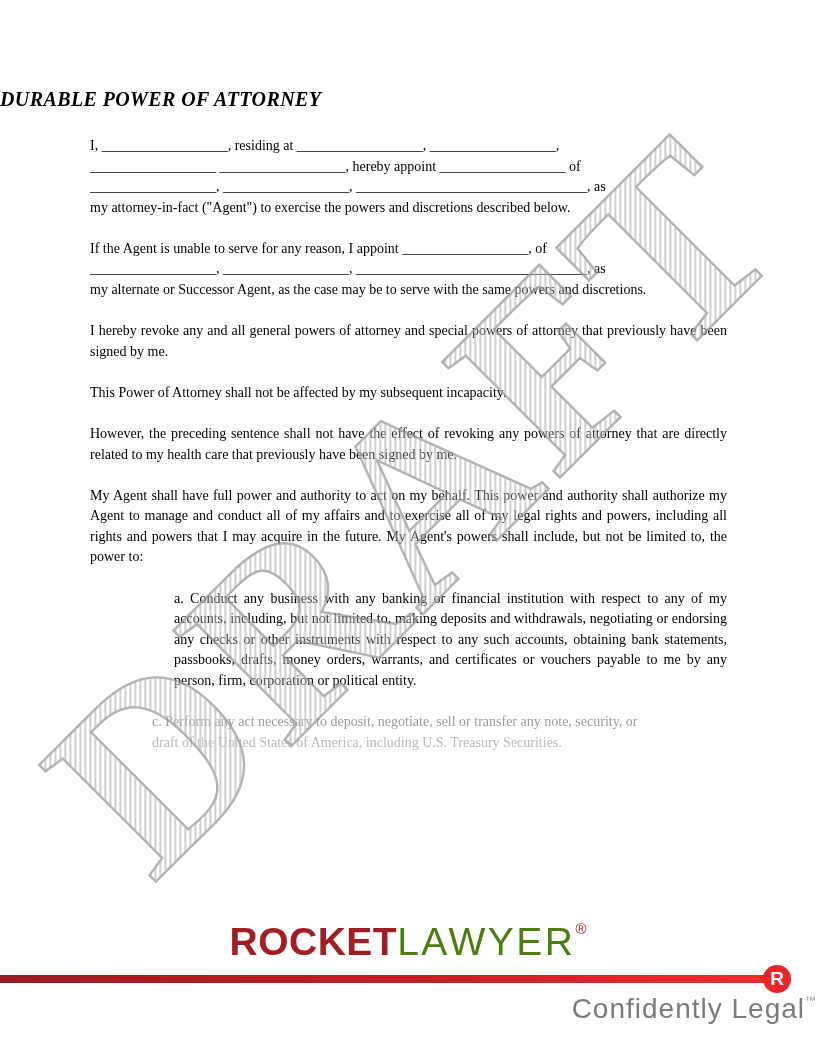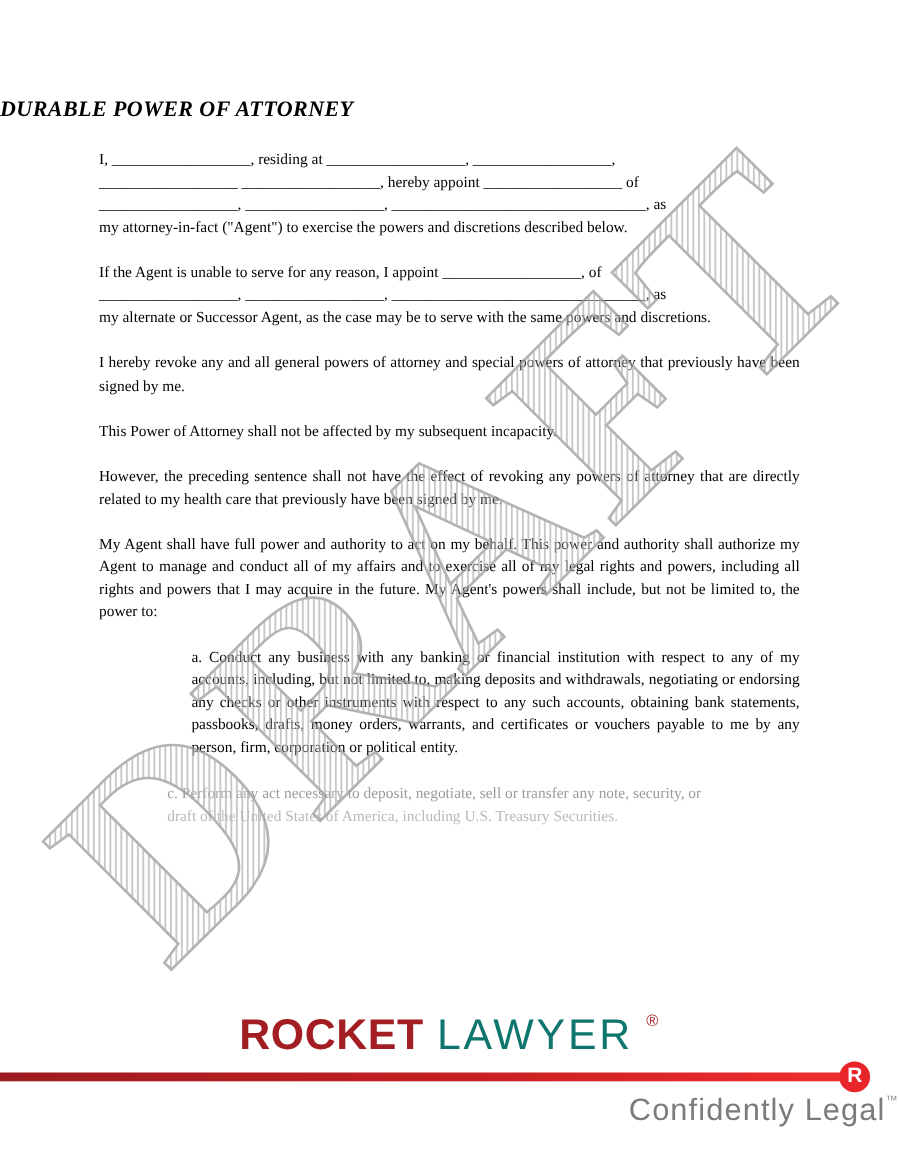--- a/index.html
+++ b/index.html
@@ -24,28 +24,28 @@
   .subclause { margin-left:84px; }
   .faded-line1 { margin-left:62px; color:#9b9b9b; white-space:pre; }
   .faded-line2 { margin-left:62px; color:#b9b9b9; white-space:pre; }
   .watermark-svg {
     position:absolute; top:0; left:0; width:816px; height:1056px;
     pointer-events:none;
   }
   .brand-row {
     position:absolute; top:919px; left:0; width:100%; height:44px;
     background:#ffffff; display:flex; align-items:flex-start; justify-content:center;
-    font-family:"Liberation Sans","DejaVu Sans",sans-serif; line-height:1;gap:12px;
+    font-family:"Liberation Sans","DejaVu Sans",sans-serif; line-height:1;
   }
   .brand-rocket {
     font-size:39px; font-weight:bold; letter-spacing:0.5px; color:#a31e23;
     padding-top:3px;
   }
   .brand-lawyer {
-    font-size:39px; font-weight:normal; letter-spacing:2.5px; color:#0f766e;
+    font-size:39px; font-weight:normal; letter-spacing:2.5px; color:#4d7c0f;
     padding-top:3px;
   }
   .brand-reg { font-size:15px; color:#a8272c; padding-top:2px; }
   .brand-bar {
     position:absolute; top:975px; left:0; width:770px; height:8px;
     background:linear-gradient(90deg,#9c1b20 0%,#c61f22 55%,#ee2b2e 95%);
   }
   .r-badge {
     position:absolute; top:965px; left:763px; width:28px; height:28px;
     border-radius:50%; background:#e8262a;

